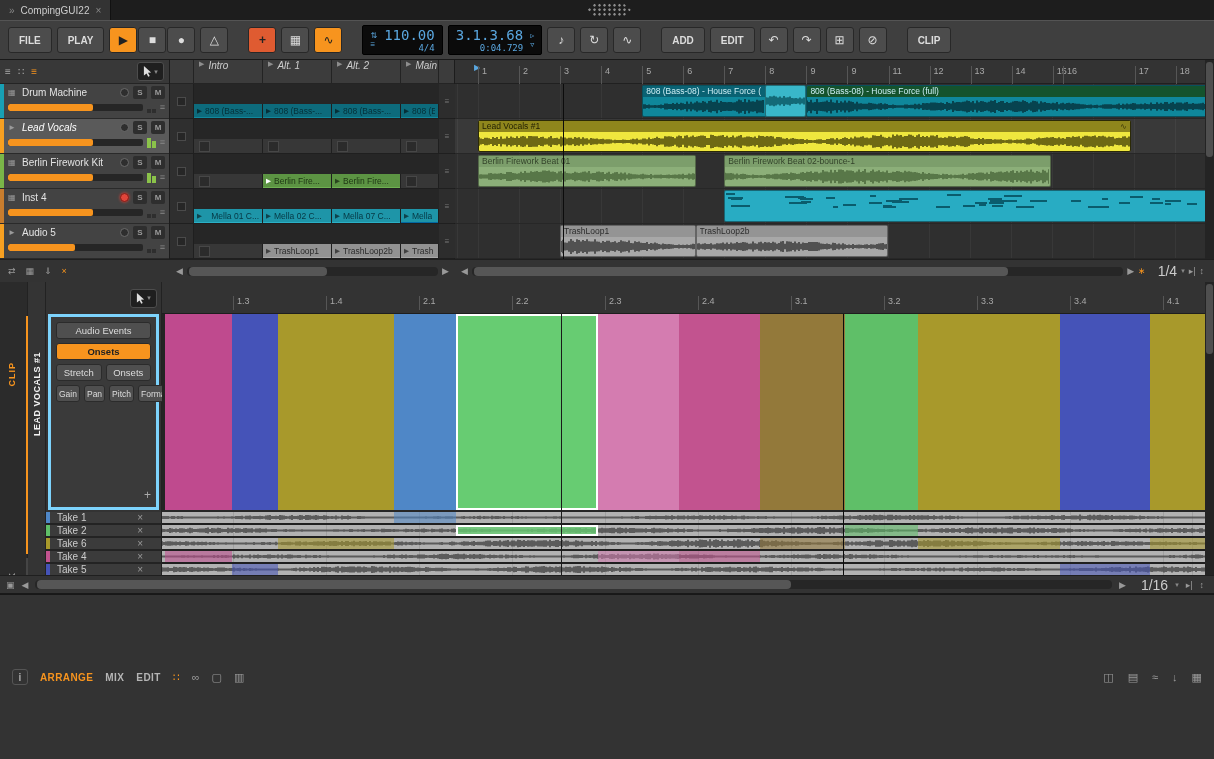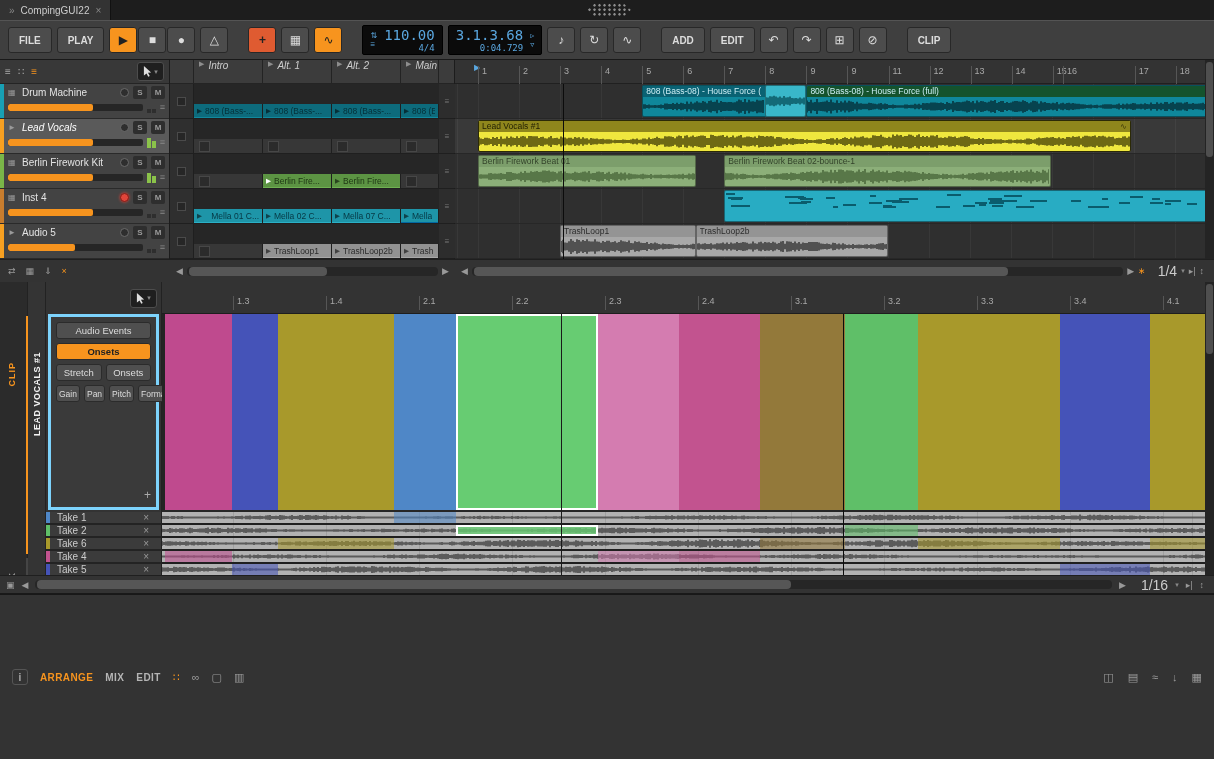--- a/index.html
+++ b/index.html
@@ -144,21 +144,21 @@
   .panel-box{height:196px;flex:0 0 196px;background:#3a3a3a;border:3px solid #7dd3fc;margin:0 2px 2px 2px;
     padding:5px 5px;display:flex;flex-direction:column;gap:4px;}
   .pbtn{height:17px;flex:0 0 17px;background:#4f4f4f;border:1px solid #2b2b2b;border-radius:3px;color:#ddd;
     font-size:9.5px;display:flex;align-items:center;justify-content:center;}
   .pbtn.active{background:var(--accent);color:#222;font-weight:bold;}
   .prow{display:flex;gap:4px;}
   .prow .pbtn{flex:1;}
   .prow .tiny{font-size:8.5px;padding:0 2px;}
   .panel-plus{margin-top:auto;align-self:flex-end;color:#aaa;font-size:12px;}
   .take-list{flex:1;display:flex;flex-direction:column;gap:2px;background:#232323;}
-  .tlabel{flex:1;background:#3b3b3b;display:flex;align-items:center;gap:7px;padding-right:12px;font-size:10px;color:#ccc;}
+  .tlabel{flex:1;background:#3b3b3b;display:flex;align-items:center;gap:7px;padding-right:18px;font-size:10px;color:#ccc;}
   .chip{width:4px;height:100%;flex:0 0 4px;}
   .tname{flex:1;white-space:nowrap;overflow:hidden;}
   .tx{color:#999;font-size:10px;}
 
   .dmain{flex:1;position:relative;display:flex;flex-direction:column;overflow:hidden;background:#2b2b2b;}
   .druler{height:32px;flex:0 0 32px;background:#333;border-bottom:1px solid #1e1e1e;position:relative;}
   .beat-num{position:absolute;bottom:3px;height:14px;font-size:9px;color:#a8a8a8;
     border-left:1px solid #565656;padding-left:3px;}
   .dbody{flex:1;position:relative;background:#262626;}
   .comp-area{position:absolute;left:0;right:0;top:0;height:196px;background-color:#242424;

